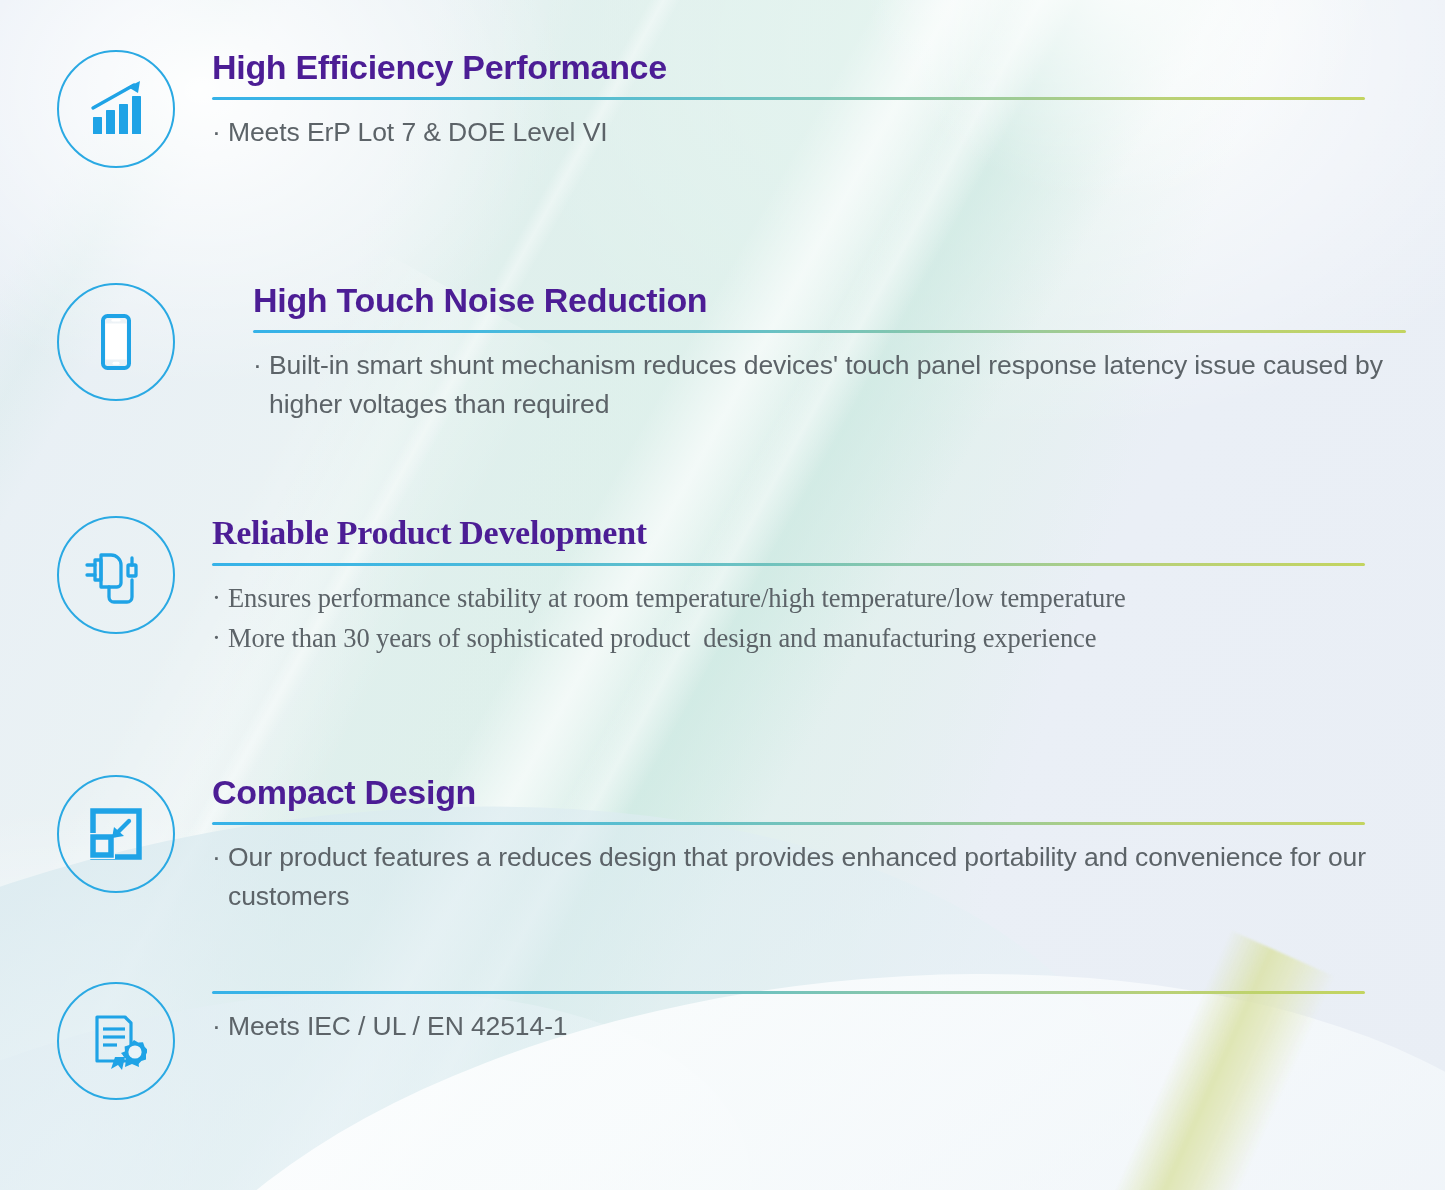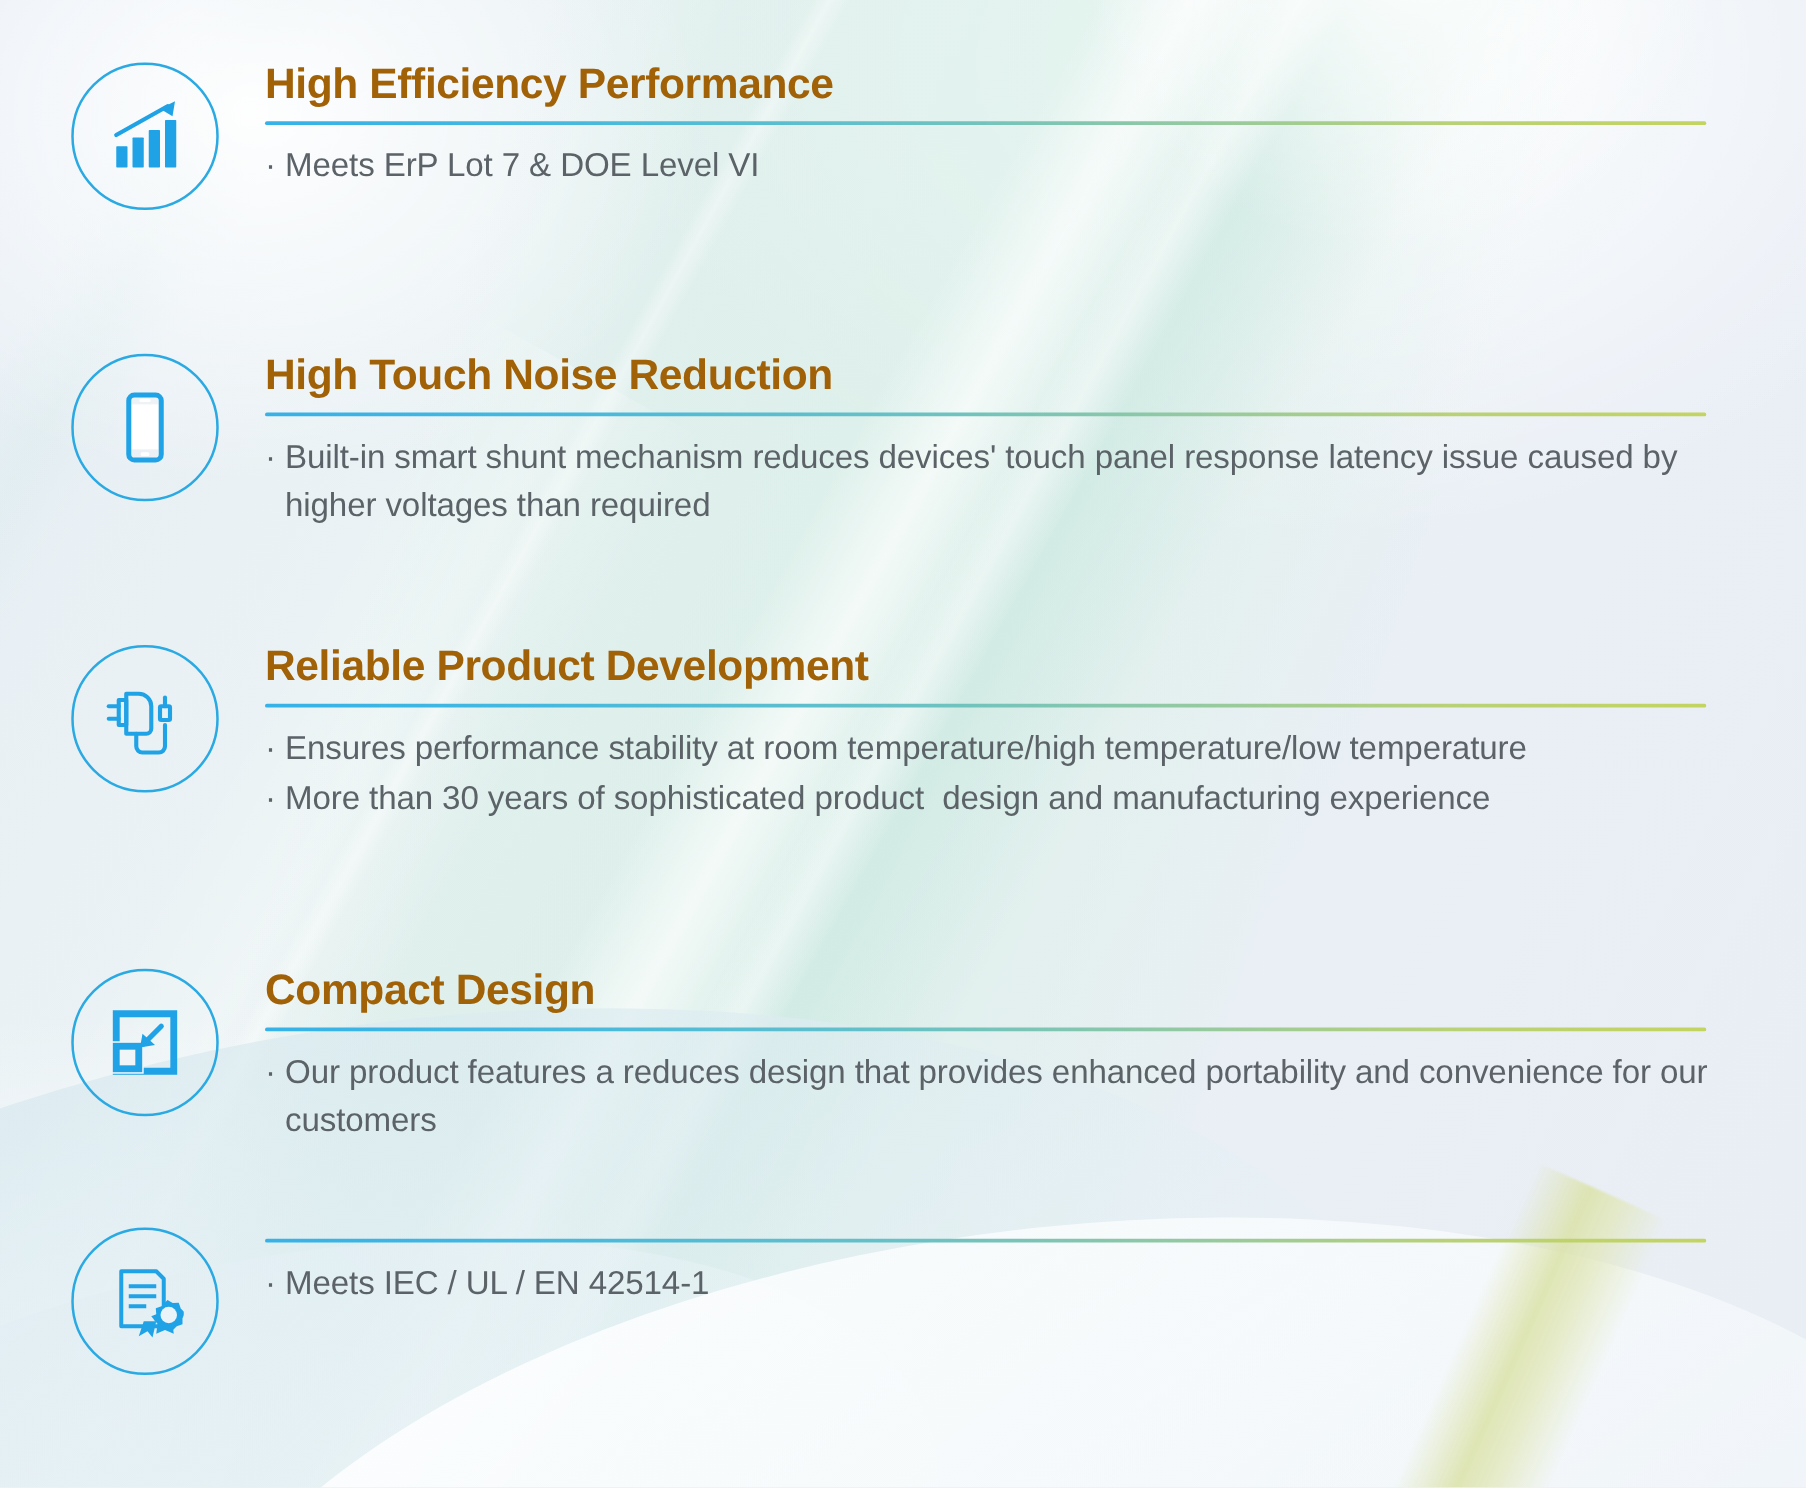--- a/index.html
+++ b/index.html
@@ -139,21 +139,21 @@
     box-sizing: border-box;
   }
   .icon-circle svg { display: block; }
 
   .feature-body {
     margin-left: 32px;
     width: 1155px;
   }
 
   .feature-title {
-    color: #a16207;
+    color: #4c1d95;
     font-size: 34px;
     font-weight: bold;
     letter-spacing: -0.3px;
     line-height: 1.12;
     margin: 0;
     white-space: nowrap;
   }
 
   .rule {
     height: 3px;
@@ -231,21 +231,21 @@
         <div class="rule"></div>
         <ul class="bullets">
           <li class="bullet">
             <span class="bullet-dot">·</span>
             <span class="bullet-text">Meets ErP Lot 7 &amp; DOE Level VI</span>
           </li>
         </ul>
       </div>
     </section>
 
-    <section class="feature" style="top:281px;">
+    <section class="feature" style="top:281px;gap:41px;">
       <div class="icon-wrap">
         <div class="icon-circle">
           <svg width="64" height="64" viewBox="0 0 64 64" aria-hidden="true">
             <rect x="19" y="6" width="26" height="52" rx="4.5" ry="4.5" fill="none" stroke="#1fa3e6" stroke-width="4"></rect>
             <rect x="21.5" y="13.5" width="21" height="36" fill="#ffffff"></rect>
             <rect x="27.5" y="9" width="9" height="2.6" rx="1.3" fill="#ffffff"></rect>
             <rect x="28.5" y="51.8" width="7" height="3" rx="1.5" fill="#ffffff"></rect>
           </svg>
         </div>
       </div>
@@ -254,21 +254,21 @@
         <div class="rule"></div>
         <ul class="bullets">
           <li class="bullet">
             <span class="bullet-dot">·</span>
             <span class="bullet-text">Built-in smart shunt mechanism reduces devices' touch panel response latency issue caused by higher voltages than required</span>
           </li>
         </ul>
       </div>
     </section>
 
-    <section class="feature" style="top:514px;">
+    <section class="feature" style="top:514px;font-family:Liberation Serif, serif;">
       <div class="icon-wrap">
         <div class="icon-circle">
           <svg width="66" height="66" viewBox="0 0 66 66" aria-hidden="true">
             <g fill="none" stroke="#1fa3e6" stroke-width="3.3" stroke-linejoin="round" stroke-linecap="round">
               <path d="M18 13 h10 a10 10 0 0 1 10 10 v18 a4 4 0 0 1 -4 4 h-16 z"></path>
               <rect x="12" y="18" width="6" height="20"></rect>
               <line x1="4" y1="23" x2="12" y2="23"></line>
               <line x1="4" y1="33" x2="12" y2="33"></line>
               <path d="M26 45 v10 a5 5 0 0 0 5 5 h13 a5 5 0 0 0 5 -5 v-17"></path>
               <rect x="45" y="23" width="8" height="11" rx="1"></rect>

